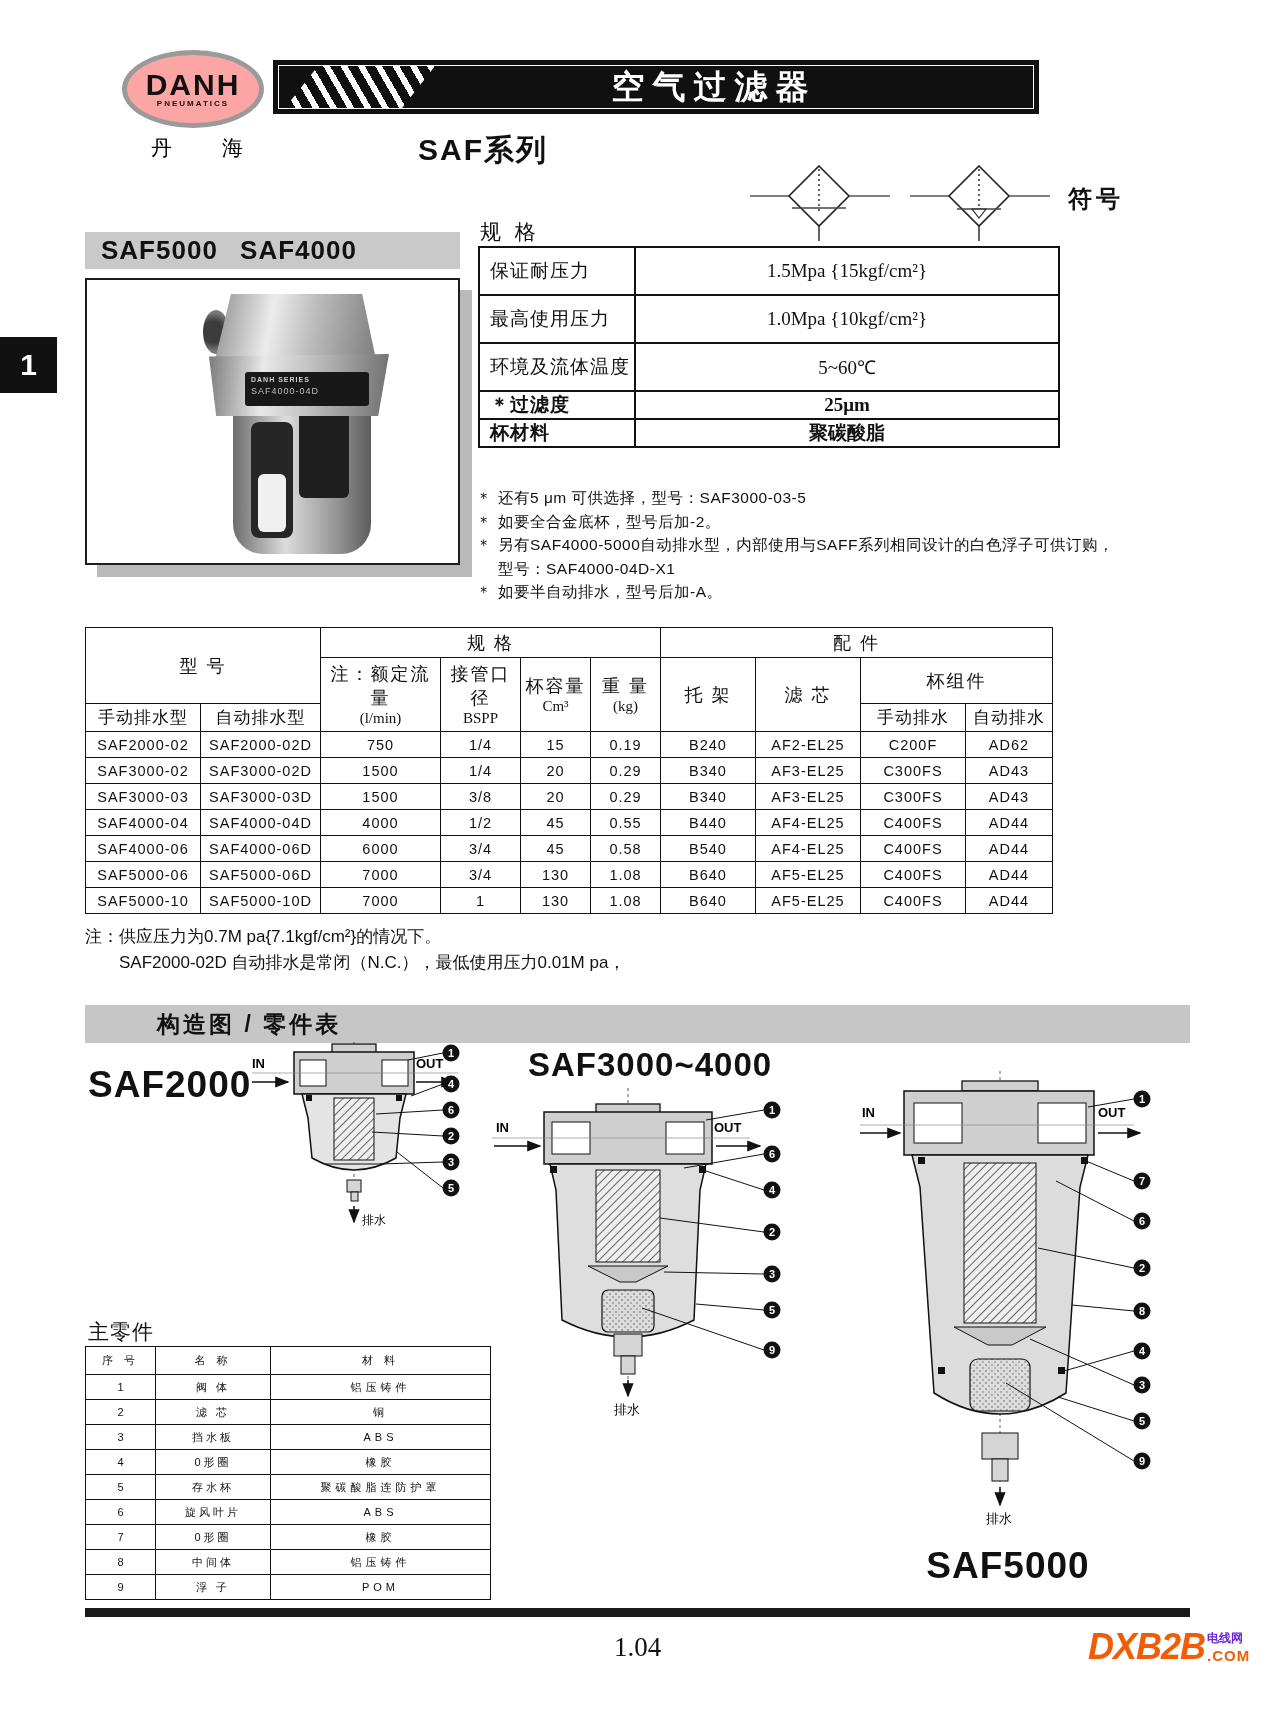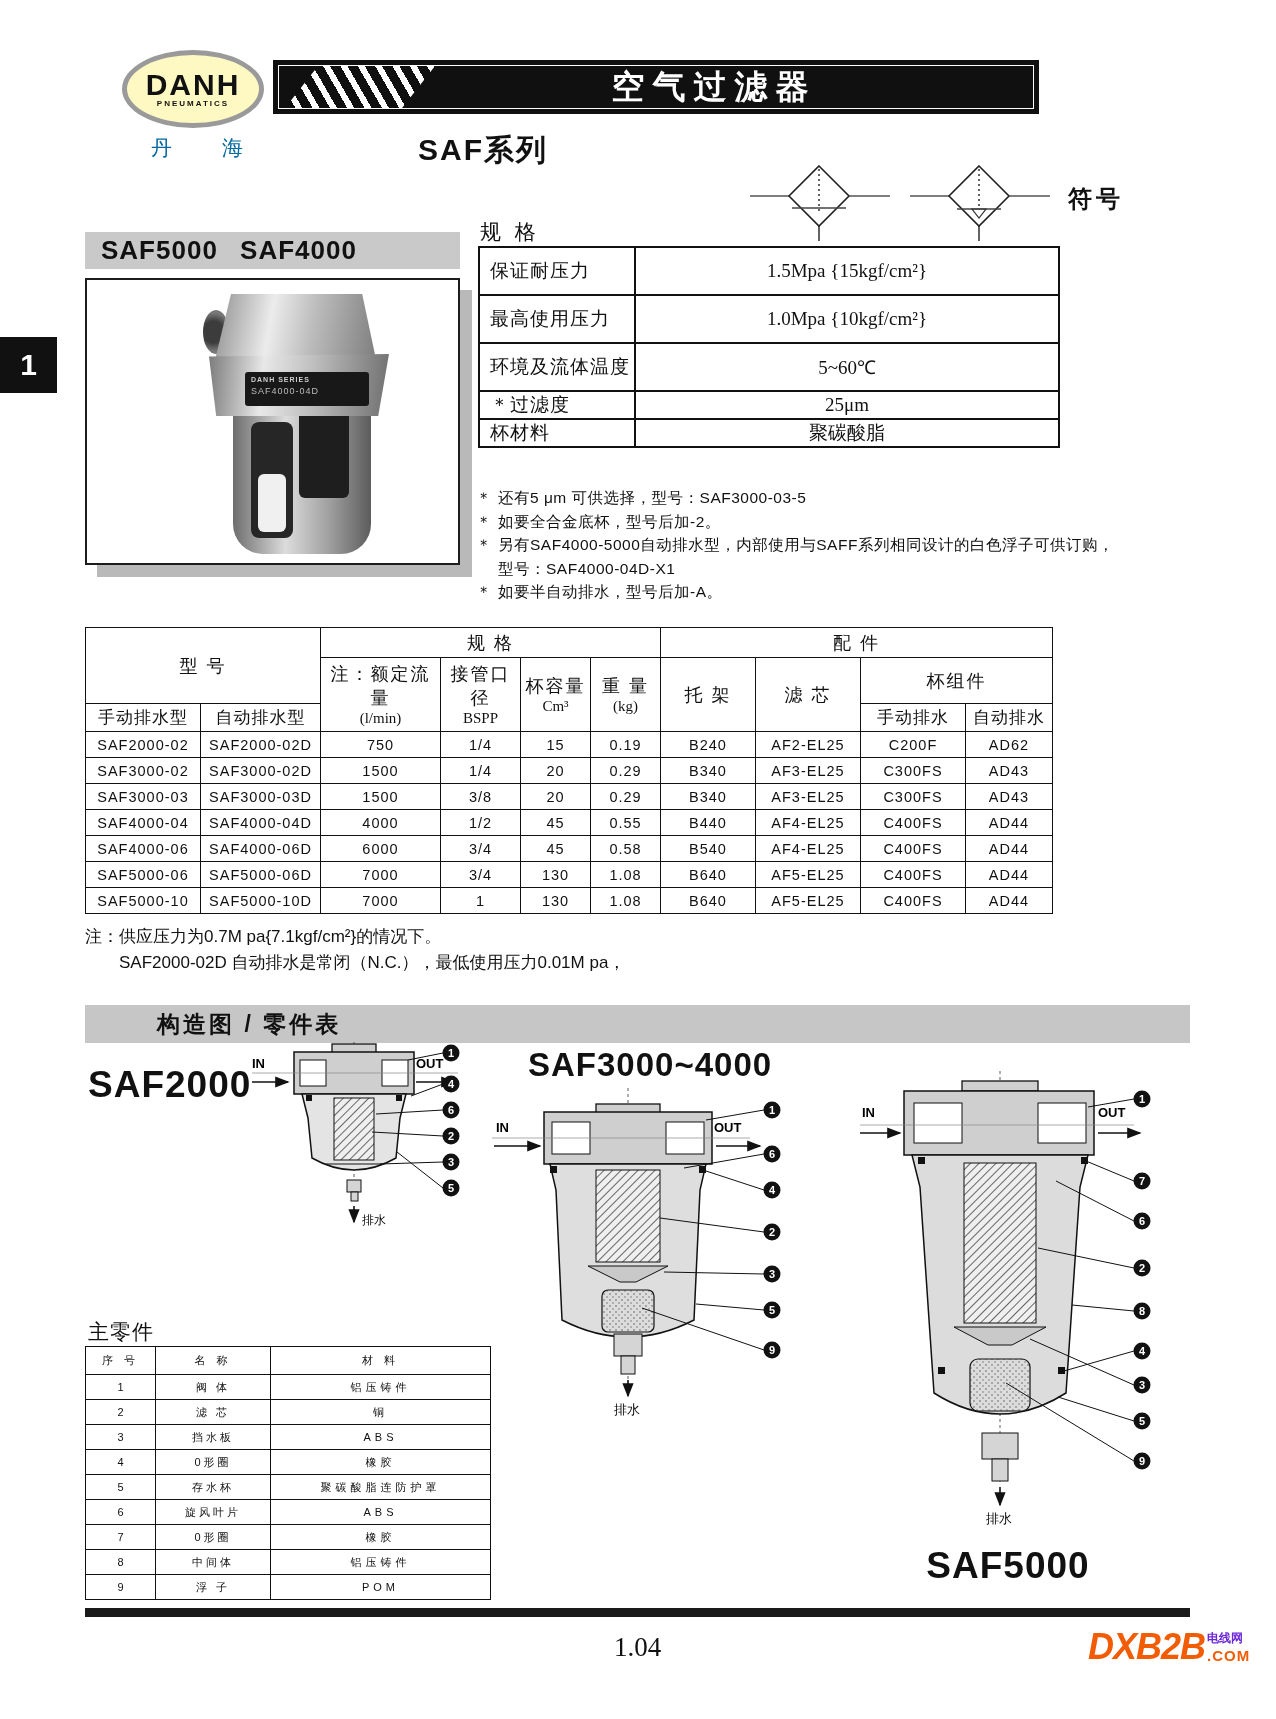--- a/index.html
+++ b/index.html
@@ -1,24 +1,24 @@
 <!DOCTYPE html>
 <html><head>
 <meta charset="utf-8">
 <style>
   * { margin:0; padding:0; box-sizing:border-box; }
   body { background:#e8e8e8; font-family:"Liberation Sans", sans-serif; color:#111; }
   .page { position:relative; width:1276px; height:1719px; background:#fff; margin:0 auto; overflow:hidden; }
 
   
   .logo { position:absolute; left:122px; top:50px; width:150px; text-align:center; }
-  .logo-ellipse { width:142px; height:78px; border:5px solid #9a9a9a; border-radius:50%; display:flex; flex-direction:column; align-items:center; justify-content:center; background:#fef9c3; }
+  .logo-ellipse { width:142px; height:78px; border:5px solid #9a9a9a; border-radius:50%; display:flex; flex-direction:column; align-items:center; justify-content:center; background:#fca5a5; }
   .logo-brand { font-size:30px; font-weight:bold; letter-spacing:2px; color:#111; line-height:28px; }
   .logo-sub { font-size:8px; font-weight:bold; letter-spacing:2px; color:#111; }
-  .logo-cn { margin-top:6px; font-size:21px; letter-spacing:22px; padding-left:22px; color:#0369a1; }
+  .logo-cn { margin-top:6px; font-size:21px; letter-spacing:22px; padding-left:22px; color:#000000; }
 
   .banner { position:absolute; left:273px; top:60px; width:766px; height:54px; background:#101010; border:2px solid #101010; padding:3px; }
   .banner-inner { width:100%; height:100%; background:#101010; border:1px solid #fff; display:flex; align-items:center; }
   .banner-stripes { width:150px; height:100%; margin-left:6px;
     background:repeating-linear-gradient(60deg, #101010 0 9px, #ffffff 9px 15px);
     clip-path:polygon(0 100%, 22% 0, 100% 0, 78% 100%); }
   .banner-title { flex:1; text-align:center; color:#fff; font-size:33px; font-weight:bold; letter-spacing:8px; padding-right:40px; }
 
   .series-title { position:absolute; left:418px; top:130px; width:280px; text-align:left; font-size:30px; font-weight:bold; letter-spacing:2px; }
 
@@ -42,21 +42,21 @@
 
   .side-tab { position:absolute; left:0; top:337px; width:57px; height:56px; background:#111; color:#fff; font-size:30px; font-weight:bold; display:flex; align-items:center; justify-content:center; }
 
   
   .spec-title { position:absolute; left:480px; top:218px; font-size:21px; letter-spacing:4px; }
   .spec-table { position:absolute; left:478px; top:246px; border-collapse:collapse; }
   .spec-table td { border:2px solid #111; font-size:19px; }
   .spec-table td.sl { width:156px; padding-left:10px; letter-spacing:1px; }
   .spec-table td.sv { width:424px; text-align:center; font-family:"Liberation Serif", serif; }
   .spec-table tr.r1 td { height:48px; }
-  .spec-table tr.r2 td { height:16px; }
+  .spec-table tr.r2 td { height:16px;font-weight:bold; }
   .spec-table tr.r3 td { height:62px; }
 
   .star-notes { position:absolute; left:476px; top:486px; width:640px; font-size:15.5px; line-height:23.5px; letter-spacing:0.5px; }
   .star-note { display:flex; }
   .star-note .b { width:22px; flex:none; }
 
   
   .model-table { position:absolute; left:85px; top:627px; border-collapse:collapse; table-layout:fixed; }
   .model-table th, .model-table td { border:1.5px solid #111; font-weight:normal; text-align:center; overflow:hidden; }
   .model-table th { font-size:18px; letter-spacing:2px; }

